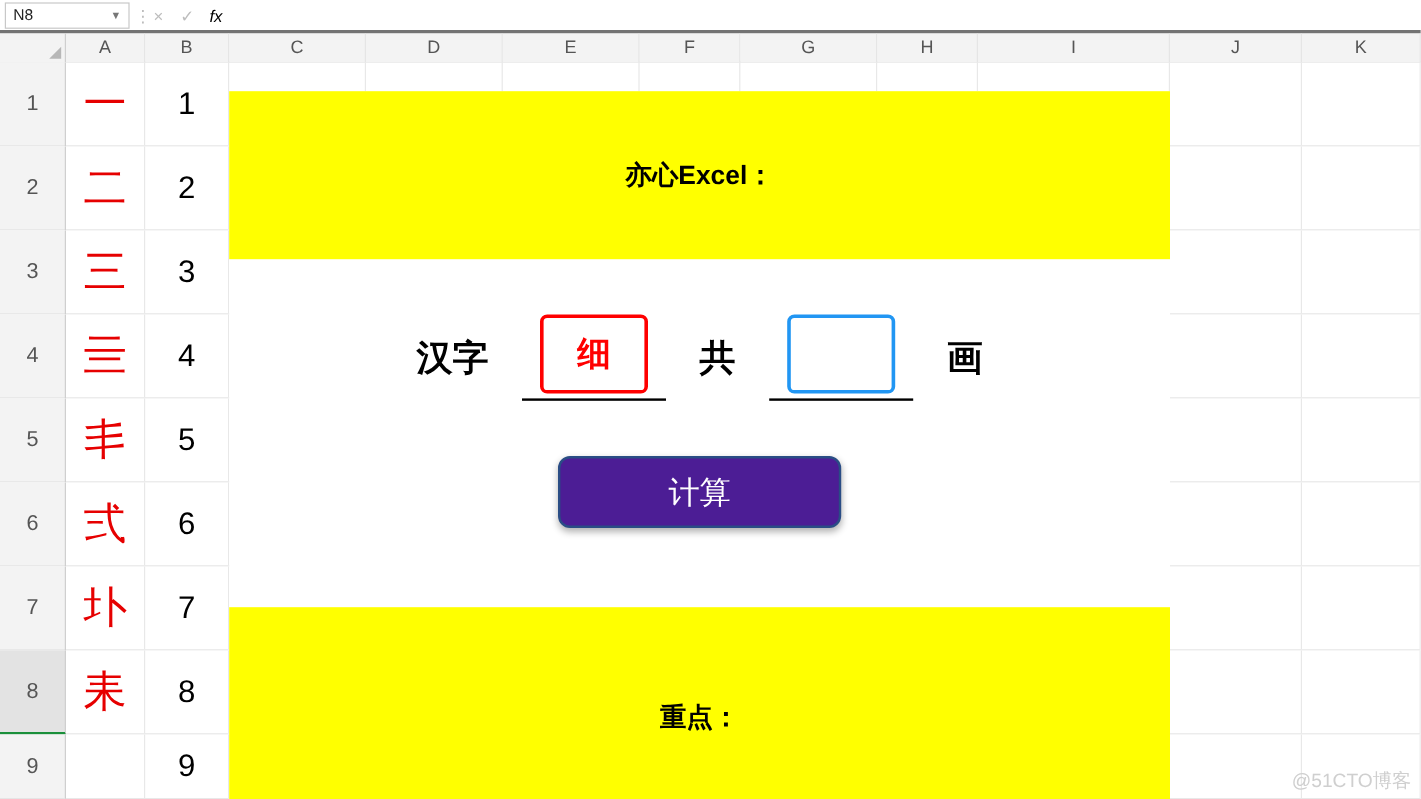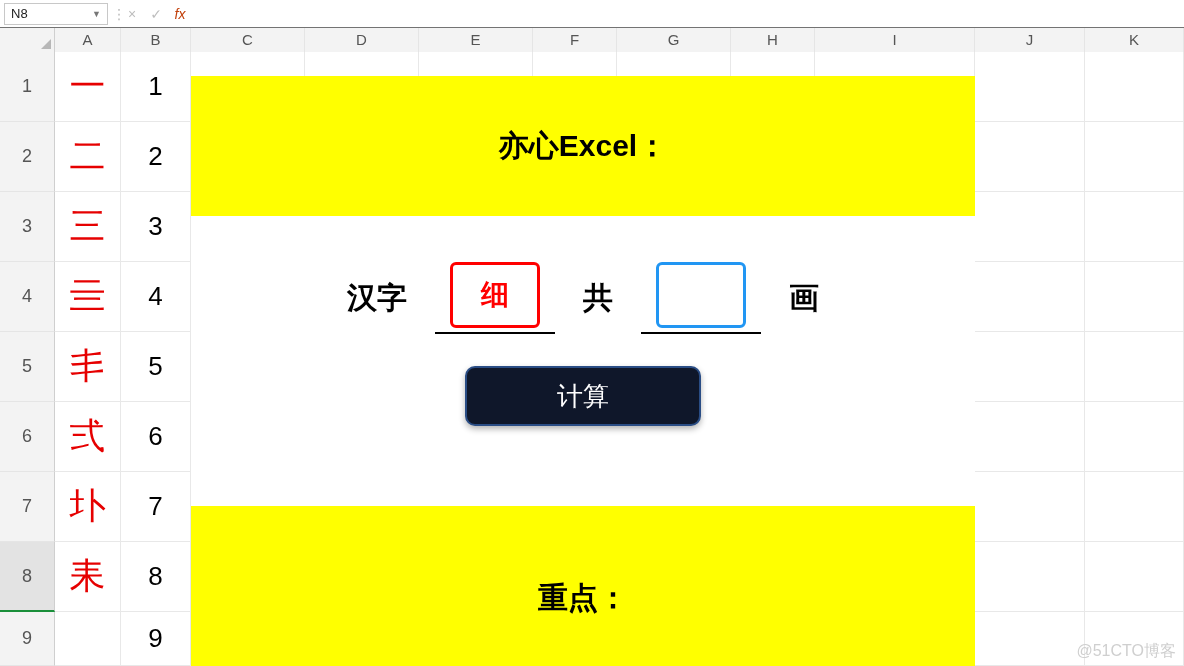--- a/index.html
+++ b/index.html
@@ -1,25 +1,25 @@
 <!DOCTYPE html>
 <html><head>
 <meta charset="utf-8">
 <style>
 * { box-sizing: border-box; margin: 0; padding: 0; }
 html, body { width: 1184px; height: 666px; overflow: hidden; font-family: "Microsoft YaHei", Arial, sans-serif; background: #fff; }
 
 
-.formula-bar { display: flex; align-items: center; height: 28px; border-bottom: 1px solid #737373; background: #fff; }
+.formula-bar { display: flex; align-items: center; height: 28px; border-bottom: 3px solid #737373; background: #fff; }
 .name-box { width: 104px; height: 22px; margin: 0 4px; border: 1px solid #c8c8c8; display: flex; align-items: center; padding: 0 6px; font-size: 13px; color: #222; background: #fff; }
 .name-box .name-text { flex: 1; }
 .name-box .chev { font-size: 9px; color: #777; }
 .fx-sep { width: 8px; text-align: center; color: #bbb; font-size: 14px; }
 .fx-btn { width: 24px; text-align: center; color: #bdbdbd; font-size: 14px; cursor: default; }
-.fx-btn.fx { font-style: italic; color: #c2410c; }
+.fx-btn.fx { font-style: italic; color: #000000; }
 .fx-input { flex: 1; height: 22px; border: none; outline: none; font-size: 13px; padding: 0 6px; }
 
 
 .grid { position: relative; width: 1184px; height: 638px; }
 
 .col-headers { display: flex; height: 24px; background: #f3f3f3; border-bottom: 1px solid #cfcfcf; }
 .sel-all { width: 55px; height: 24px; border-right: 1px solid #cfcfcf; background: #f3f3f3; position: relative; }
 .sel-all::after { content:""; position:absolute; right:3px; bottom:3px; width:0; height:0; border-style:solid; border-width:0 0 10px 10px; border-color: transparent transparent #b7b7b7 transparent; }
 .ch { height: 24px; border-right: 1px solid #e5e5e5; text-align: center; font-size: 15px; color: #555; line-height: 24px; background: #f3f3f3; }
 
@@ -37,34 +37,34 @@
 .colB-cell { font-size: 26px; color: #000; }
 
 
 .wA { width: 66px; } .wB { width: 70px; } .wC { width: 114px; } .wD { width: 114px; }
 .wE { width: 114px; } .wF { width: 84px; } .wG { width: 114px; } .wH { width: 84px; }
 .wI { width: 160px; } .wJ { width: 110px; } .wK { width: 99px; }
 
 
 .overlay { position: absolute; left: 191px; top: 24px; width: 784px; height: 614px; background: #fff; }
 .banner { position: absolute; left: 0; width: 784px; background: #ffff00; display: flex; align-items: center; justify-content: center; }
-.banner .lbl { font-size: 30px; font-weight: 700; color: #000; }
+.banner .lbl { font-size: 22px; font-weight: 700; color: #000; }
 .banner .hl { font-size: 26px; font-weight: 700; color: #ff0000; }
 
 
 .mid { position: absolute; left: 0; top: 140px; width: 784px; height: 375px; }
 .mid-line { position: absolute; top: 46px; left: 0; width: 784px; display: flex; align-items: center; justify-content: center; gap: 28px; }
 .mid-line .txt { font-size: 30px; font-weight: 700; color: #000; }
 .box { width: 90px; height: 66px; border-radius: 6px; display: flex; align-items: center; justify-content: center; font-size: 28px; font-weight: 700; }
 .box.red { border: 3px solid #ff0000; color: #ff0000; }
 .box.blue { border: 3px solid #2196f3; color: #000; }
 .uline { width: 120px; height: 2px; background: #000; }
 .uwrap { display: flex; flex-direction: column; align-items: center; gap: 4px; }
 
-.calc-btn { position: absolute; top: 150px; left: 50%; transform: translateX(-50%); width: 236px; height: 60px; border-radius: 10px; background: #0f172a; border: 2px solid #2a4d85; box-shadow: 0 3px 6px rgba(0,0,0,0.3); color: #fff; font-size: 26px; font-weight: 500; display: flex; align-items: center; justify-content: center; cursor: pointer; }
+.calc-btn { position: absolute; top: 164px; left: 50%; transform: translateX(-50%); width: 236px; height: 60px; border-radius: 10px; background: #4c1d95; border: 2px solid #2a4d85; box-shadow: 0 3px 6px rgba(0,0,0,0.3); color: #fff; font-size: 26px; font-weight: 500; display: flex; align-items: center; justify-content: center; cursor: pointer; }
 
 .watermark { position: absolute; right: 8px; bottom: 4px; font-size: 16px; color: #cfcfcf; }
 </style>
 </head>
 <body>
 
 <div class="formula-bar">
   <div class="name-box">
     <span class="name-text">N8</span>
     <span class="chev">▼</span>

